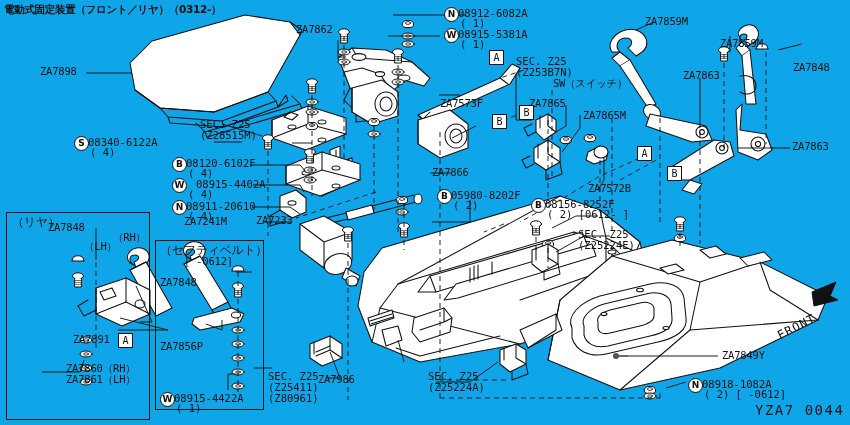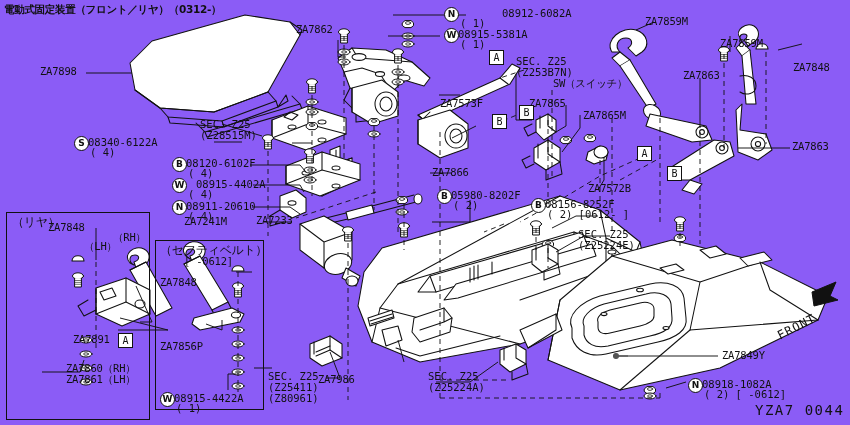--- a/index.html
+++ b/index.html
@@ -1,17 +1,17 @@
 <!DOCTYPE html>
 <html><head>
 <meta charset="utf-8">
 <style>
   html,body{margin:0;padding:0;background:#fff;}
   body{font-family:"DejaVu Sans",sans-serif;}
-  #sheet{position:relative;width:850px;height:425px;background:#8b5cf6;overflow:hidden;}
+  #sheet{position:relative;width:850px;height:425px;background:#0ea5e9;overflow:hidden;}
   #sheet svg.layer{position:absolute;left:0;top:0;width:850px;height:425px;}
   .lbl{position:absolute;font-family:"DejaVu Sans Mono","Liberation Mono",monospace;
        font-size:10.5px;color:#111;white-space:pre;letter-spacing:-0.2px;line-height:1.12;}
   .jp{font-family:"DejaVu Sans","Liberation Sans",sans-serif;font-size:12px;letter-spacing:-0.3px;}
   .small{font-size:9px;}
   .code{position:absolute;font-family:"DejaVu Sans Mono","Liberation Mono",monospace;font-size:10.5px;
         color:#111;white-space:pre;line-height:1.1;}
   .cbox{position:absolute;border:1.3px solid #111;width:13px;height:13px;
         font-family:"DejaVu Sans Mono","Liberation Mono",monospace;font-size:10px;
         text-align:center;line-height:13px;color:#111;background:#fff;}
@@ -472,21 +472,21 @@
   <div class="lbl" style="left:84px;top:241px;">（LH）</div>
   <div class="lbl" style="left:113px;top:232px;">（RH）</div>
   <div class="lbl" style="left:73px;top:334px;">ZA7891</div>
   <div class="lbl" style="left:66px;top:363px;">ZA7860（RH）</div>
   <div class="lbl" style="left:66px;top:374px;">ZA7861（LH）</div>
 
   <div class="lbl" style="left:160px;top:277px;">ZA7848</div>
   <div class="lbl" style="left:160px;top:341px;">ZA7856P</div>
 
   <div class="circ" style="left:444px;top:7px;">N</div>
-  <div class="code" style="left:458px;top:8px;padding-left:44px;">08912-6082A</div>
+  <div class="code" style="left:458px;top:8px;">08912-6082A</div>
   <div class="code small" style="left:460px;top:18px;">( 1)</div>
 
   <div class="circ" style="left:444px;top:28px;">W</div>
   <div class="code" style="left:458px;top:29px;">08915-5381A</div>
   <div class="code small" style="left:460px;top:39px;">( 1)</div>
 
   <div class="circ" style="left:74px;top:136px;">S</div>
   <div class="code" style="left:88px;top:137px;">08340-6122A</div>
   <div class="code small" style="left:90px;top:147px;">( 4)</div>
 

